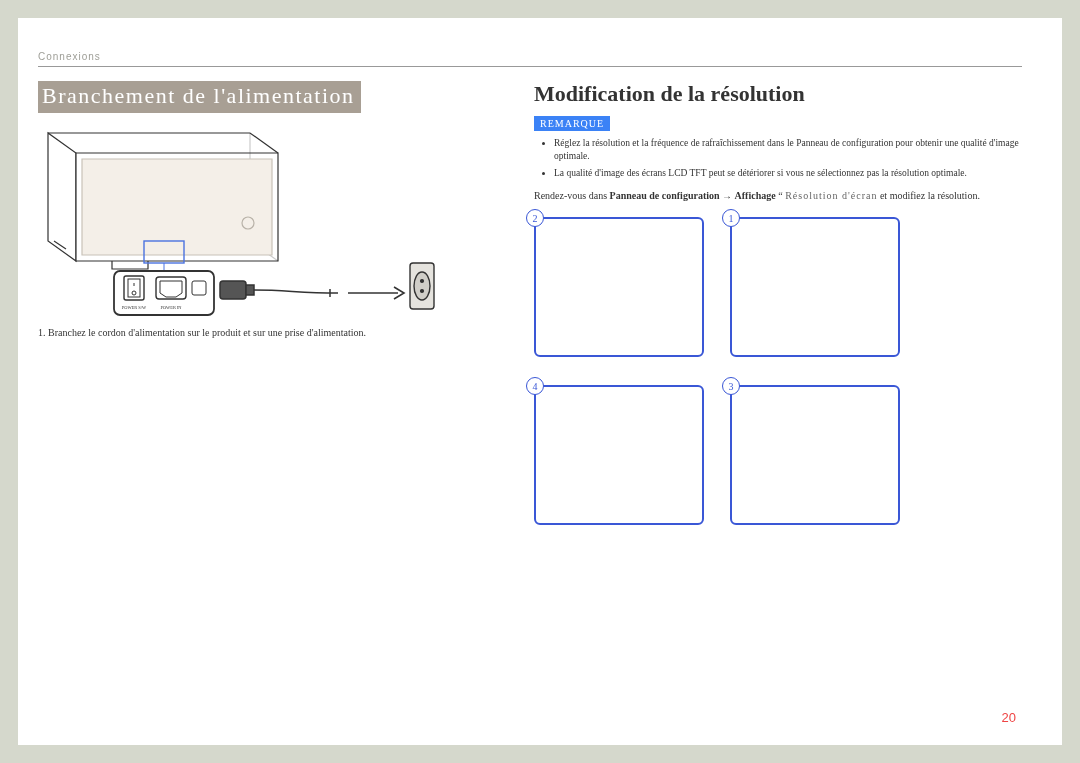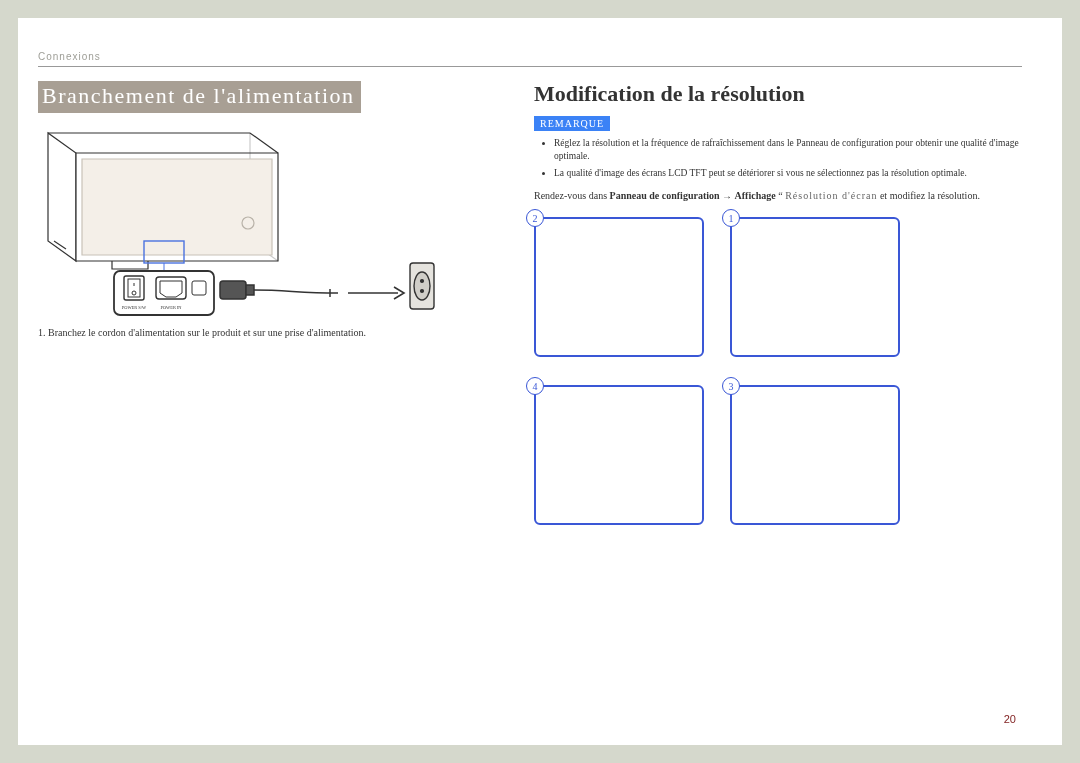--- a/index.html
+++ b/index.html
@@ -115,22 +115,22 @@
     color: #3a57d6;
     display: flex;
     align-items: center;
     justify-content: center;
   }
 
   .page-num {
     position: absolute;
     bottom: 20px;
     right: 46px;
-    font-size: 11px;
-    color: #7f1d1d;
+    font-size: 13px;
+    color: #ef4444;
   }
 </style>
 </head>
 <body>
 
 <div class="page">
 
   <div class="header-line">
     <span class="header-label">Connexions</span>
   </div>

